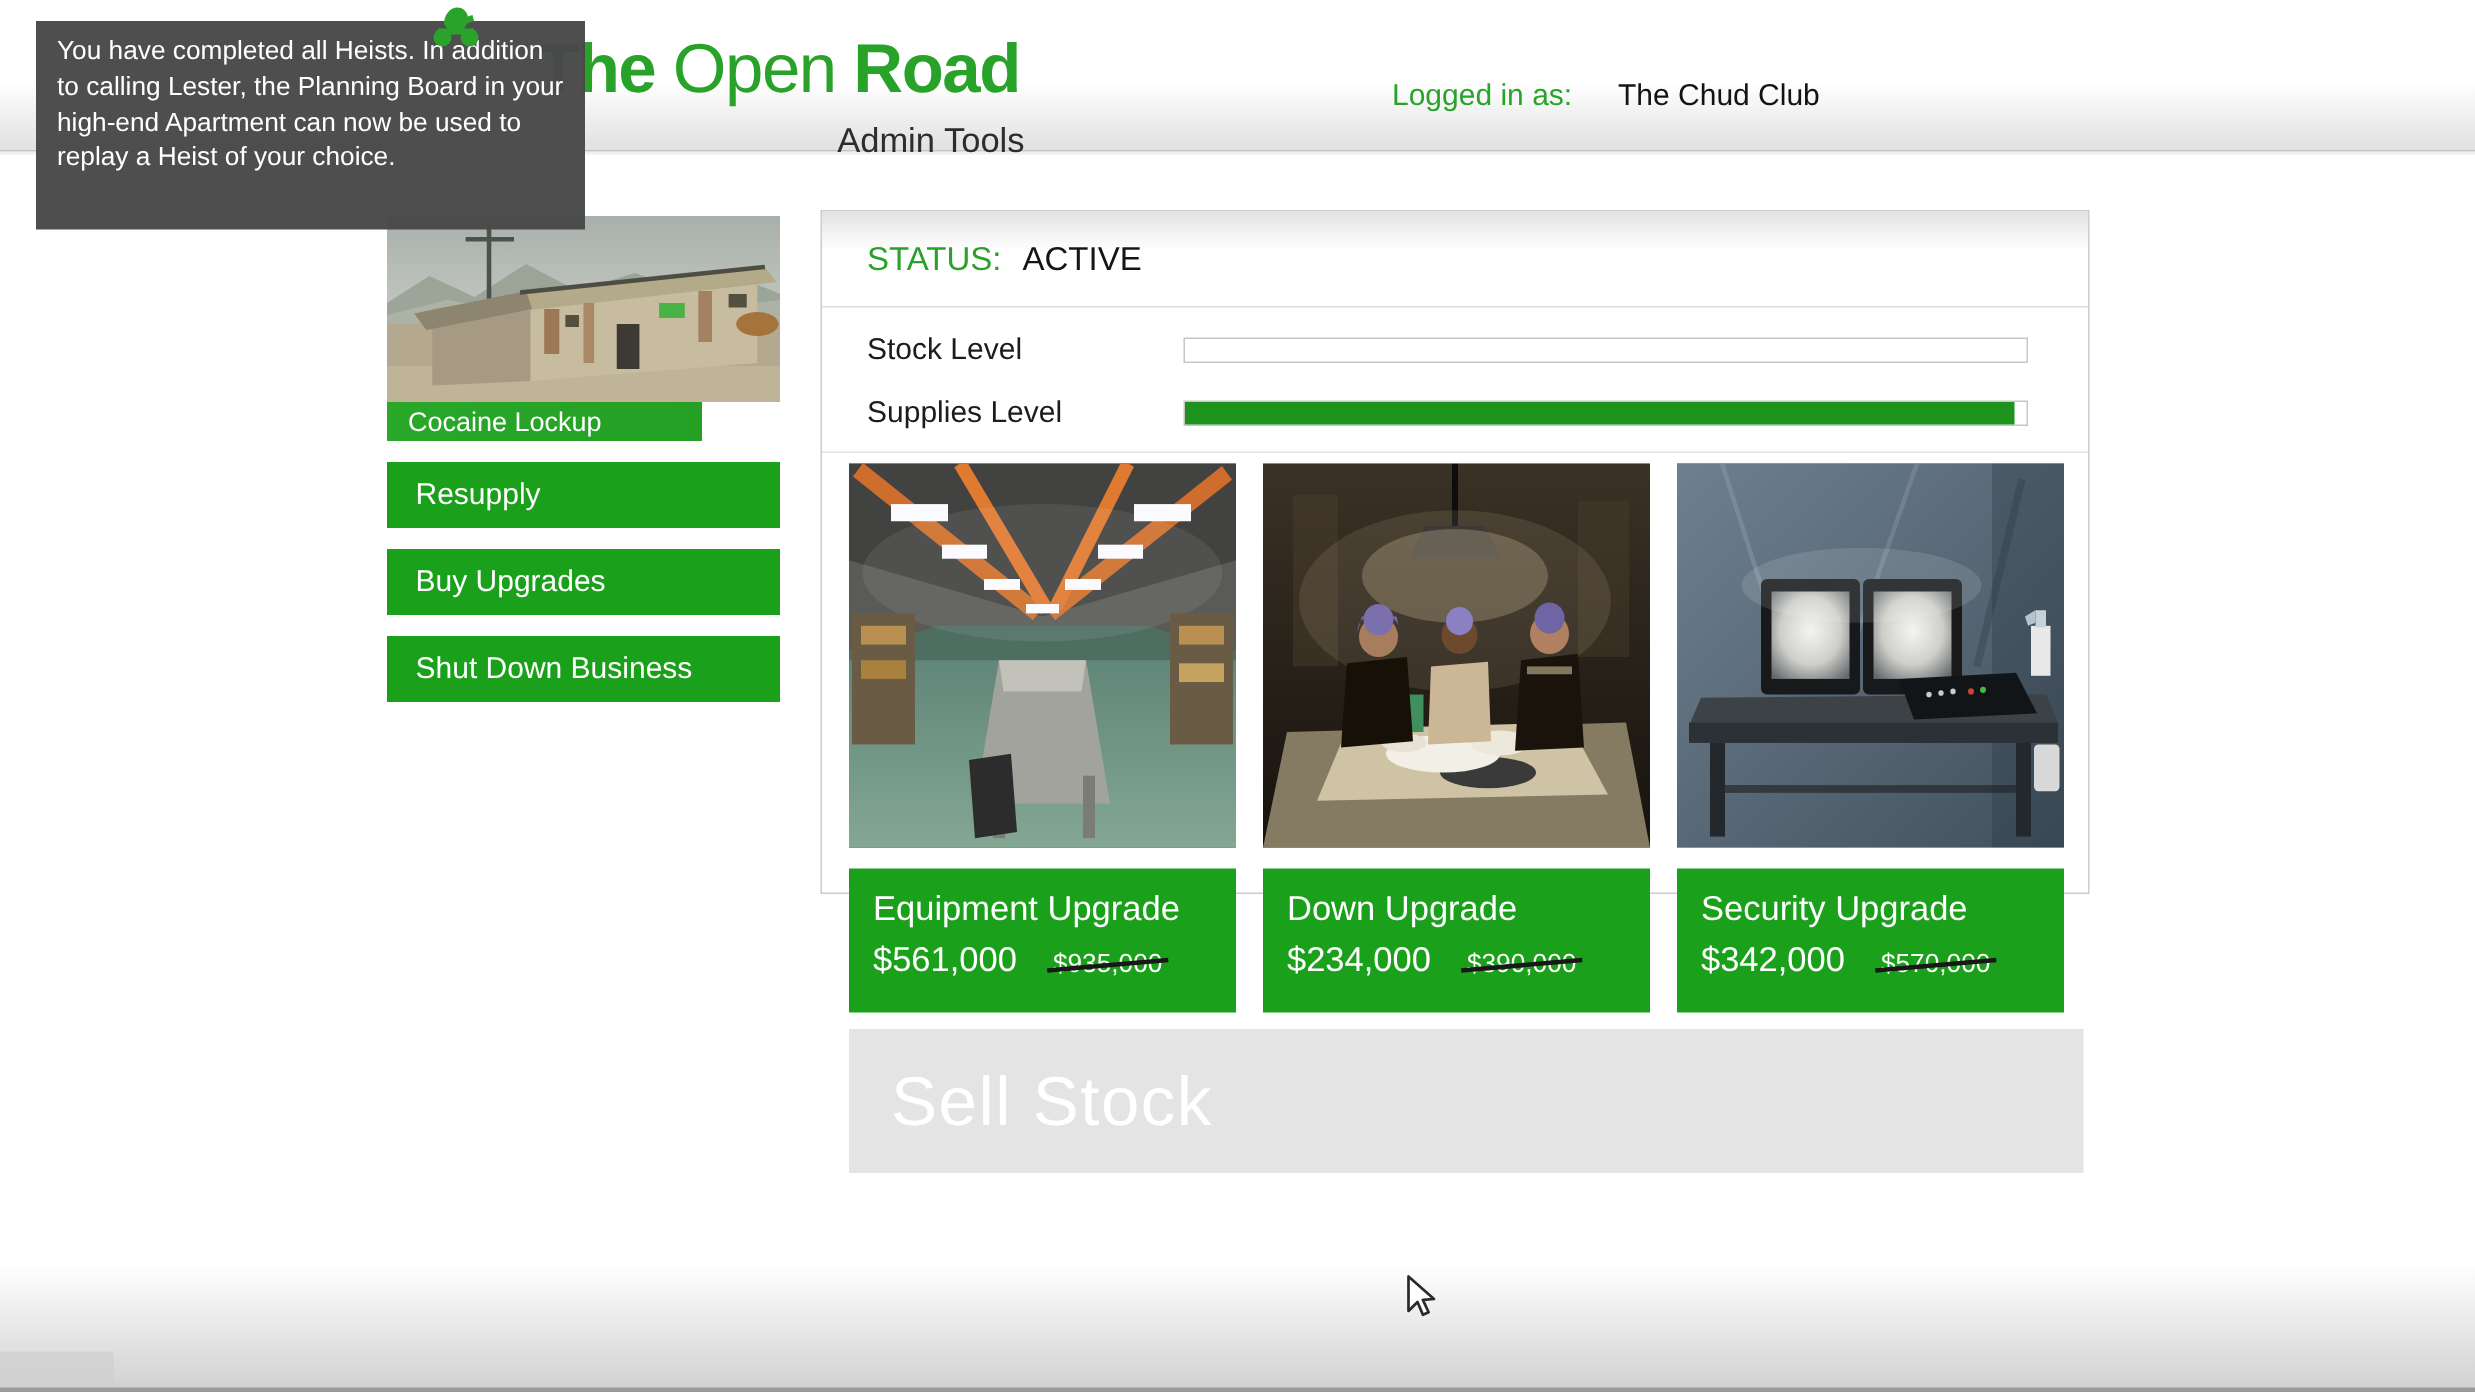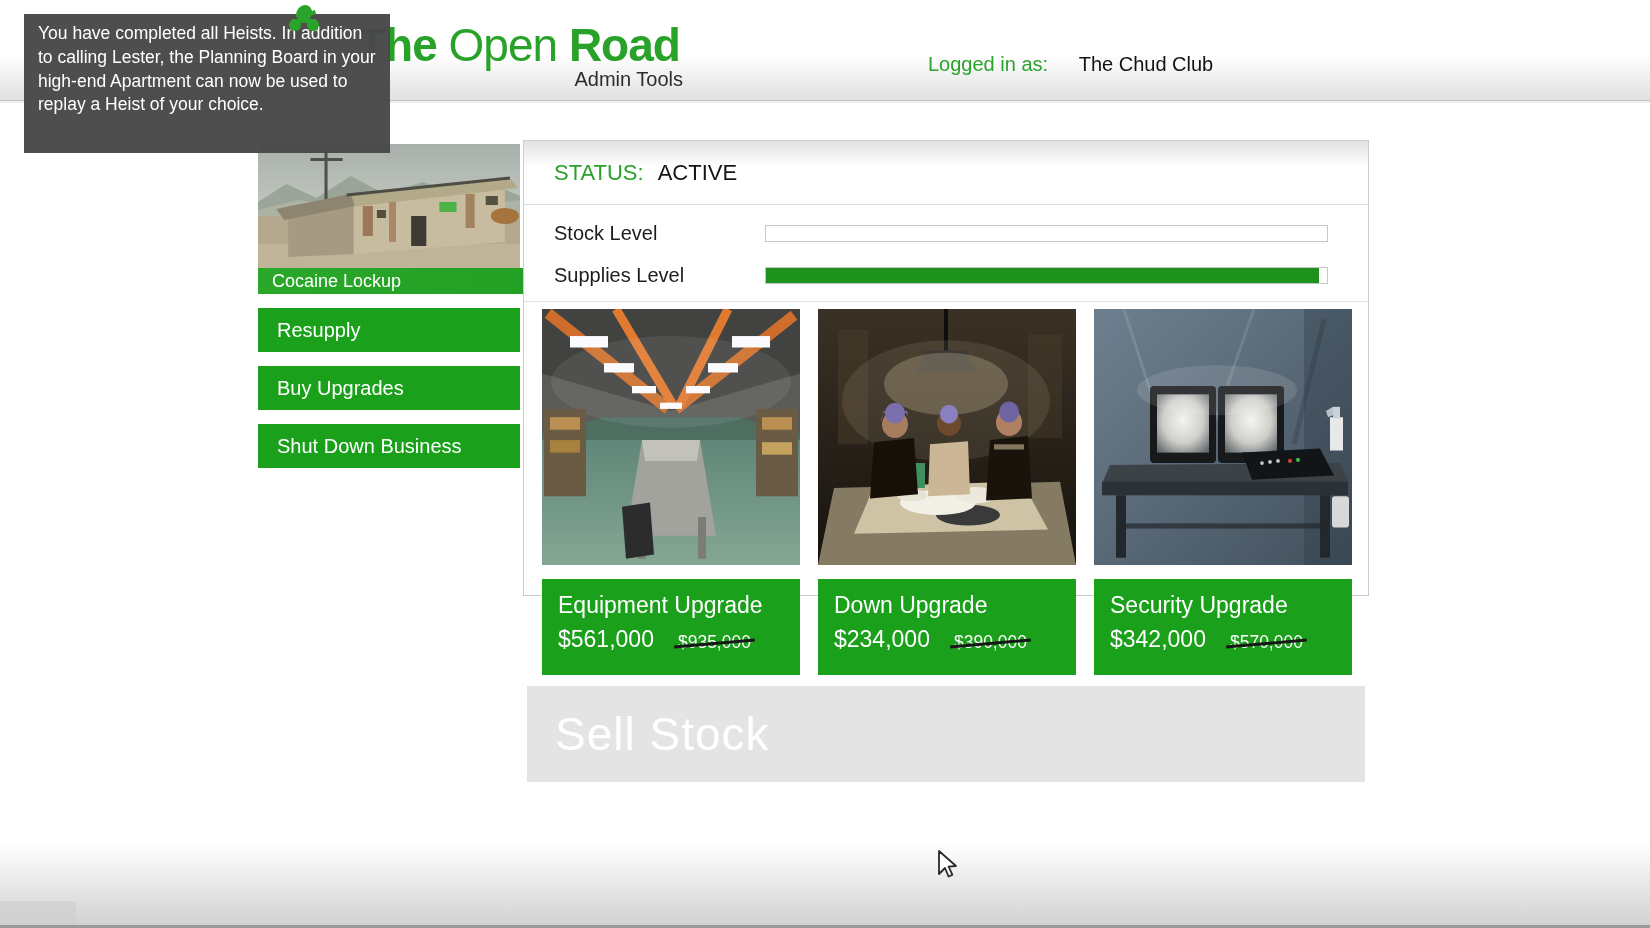--- a/index.html
+++ b/index.html
@@ -8,45 +8,45 @@
   .stage { position:relative; width:1650px; height:928px; }
 
   
   .header { position:absolute; left:0; top:0; width:1650px; height:101px;
     background:linear-gradient(to bottom, #ffffff 0%, #ffffff 55%, #e3e3e3 96%);
     border-bottom:1px solid #c3c3c3; box-shadow:0 2px 0 #efefef; }
   .logo-text { position:absolute; left:358px; top:18px; font-size:46px; color:#28a228;
     letter-spacing:-1px; white-space:nowrap; }
   .logo-text .bold { font-weight:700; }
   .logo-text .light { font-weight:400; }
-  .logo-sub { position:absolute; left:480px; top:68px; width:203px; text-align:right;
-    font-size:20px; color:#2d2d2d; }
+  .logo-sub { position:absolute; left:480px; top:80px; width:203px; text-align:right;
+    font-size:23px; color:#2d2d2d; }
   .rider-icon { position:absolute; left:287px; top:2px; z-index:20; }
   .login { position:absolute; left:928px; top:53px; font-size:20px; white-space:nowrap; }
   .login-label { color:#2aa32a; }
   .login-user { color:#131313; margin-left:25px; }
 
   
   .tooltip { position:absolute; left:24px; top:14px; width:366px; height:139px;
     background:rgba(72,72,72,0.97); color:#fff; font-size:17.5px; line-height:23.8px;
     padding:8px 14px; z-index:10; }
 
   
   .sidebar { position:absolute; left:258px; top:144px; width:262px; }
   .thumb { position:relative; width:262px; height:150px; }
   .thumb svg { display:block; width:262px; height:124px; }
-  .thumb-label { position:absolute; left:0; bottom:0; width:272px; height:26px;
+  .thumb-label { position:absolute; left:0; bottom:0; width:210px; height:26px;
     background:linear-gradient(to right,#2aa82a,#24a024); color:#fff; font-size:18px;
     line-height:26px; padding-left:14px; }
   .side-btn { display:block; width:262px; height:44px; margin-top:14px; border:none;
     background:#1aa01a; color:#fff; font-family:inherit; font-size:20px; text-align:left;
     padding-left:19px; cursor:pointer; }
 
   
-  .panel { position:absolute; left:523px; top:140px; width:846px; height:456px;
+  .panel { position:absolute; left:547px; top:140px; width:846px; height:456px;
     background:#fff; border:1px solid #cccccc; }
   .panel::before { content:""; position:absolute; left:0; top:0; right:0; height:26px;
     background:linear-gradient(to bottom,#e2e2e2,rgba(255,255,255,0)); pointer-events:none; }
   .status-row { height:64px; border-bottom:1px solid #ddd; display:flex; align-items:center;
     padding-left:30px; font-size:22px; position:relative; }
   .status-label { color:#2aa12a; }
   .status-value { color:#151515; margin-left:14px; }
   .levels { height:97px; border-bottom:1px solid #e2e2e2; padding:7px 40px 0 30px; }
   .level-row { height:42px; display:flex; align-items:center; }
   .level-label { width:211px; font-size:20px; color:#1c1c1c; }
@@ -57,21 +57,21 @@
   .upgrade-img { width:258px; height:256px; overflow:hidden; background:#333; }
   .upgrade-img svg { display:block; width:258px; height:256px; }
   .upgrade-card { margin-top:14px; height:96px; background:#1aa01a; color:#fff;
     padding:10px 16px 0 16px; cursor:pointer; }
   .u-title { font-size:23px; line-height:32px; }
   .u-prices { margin-top:5px; display:flex; align-items:flex-end; }
   .u-price { font-size:23px; }
   .u-old { font-size:17.5px; margin-left:24px; position:relative; }
   .u-old::after { content:""; position:absolute; left:-4px; right:-4px; top:46%; height:3px;
     background:#181818; transform:rotate(-5deg); }
-  .sell { margin:11px 3px 3px 3px; height:96px; background:#e4e4e4; display:flex;
+  .sell { margin:11px 3px 3px 18px; height:96px; background:#e4e4e4; display:flex;
     align-items:center; padding-left:28px; cursor:pointer; }
   .sell-label { font-size:46px; color:#ffffff; letter-spacing:1px; }
 
   
   .page-bottom { position:absolute; left:0; right:0; bottom:0; height:85px;
     background:linear-gradient(to bottom, rgba(213,213,213,0), #d0d0d0); }
   .page-bottom-edge { position:absolute; left:0; right:0; bottom:0; height:3px; background:#9a9a9a; }
   .bottom-chip { position:absolute; left:0; top:901px; width:76px; height:27px;
     background:#dadada; border-radius:0 3px 0 0; }
 

